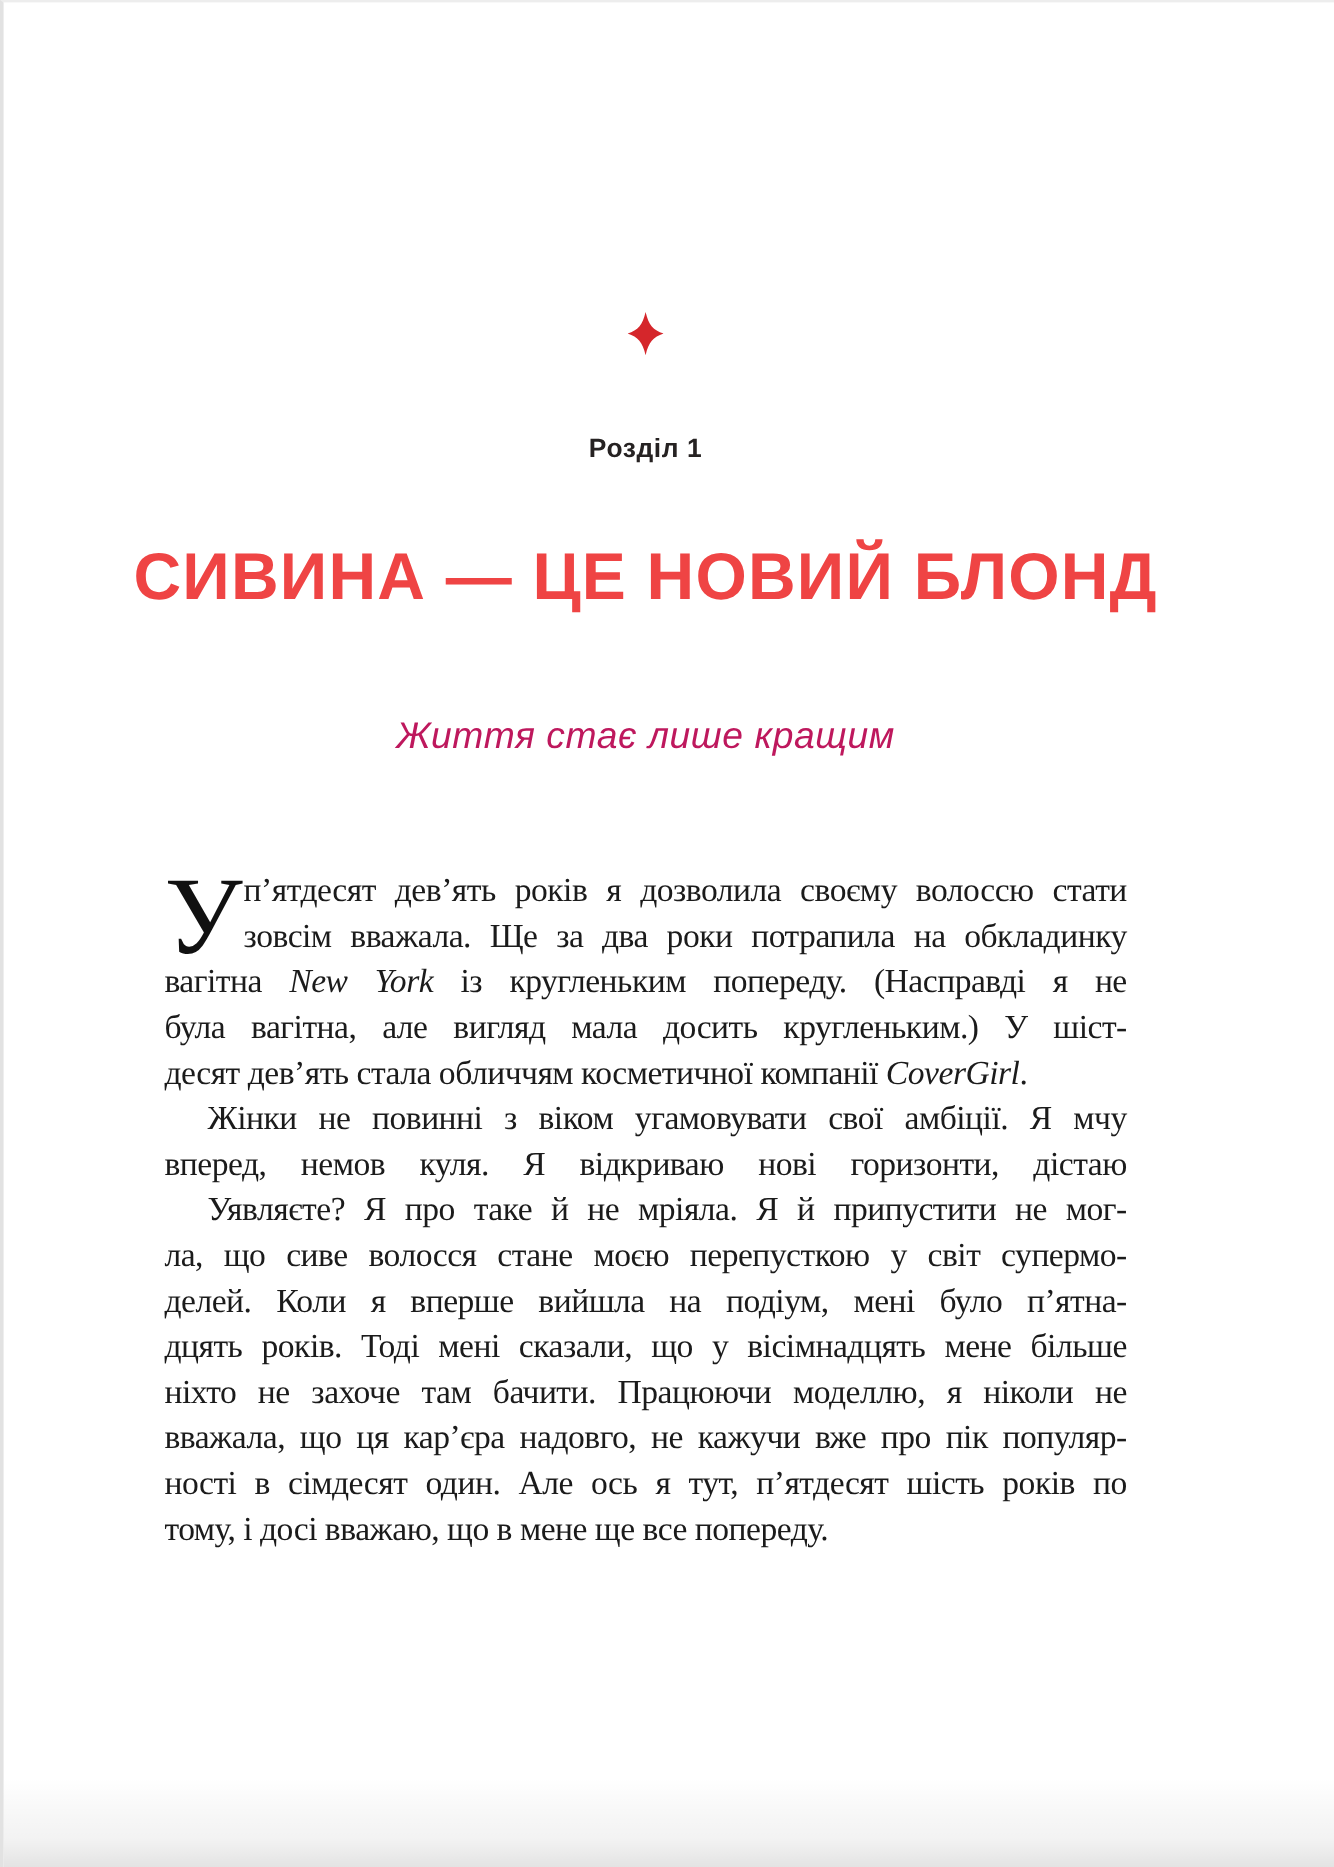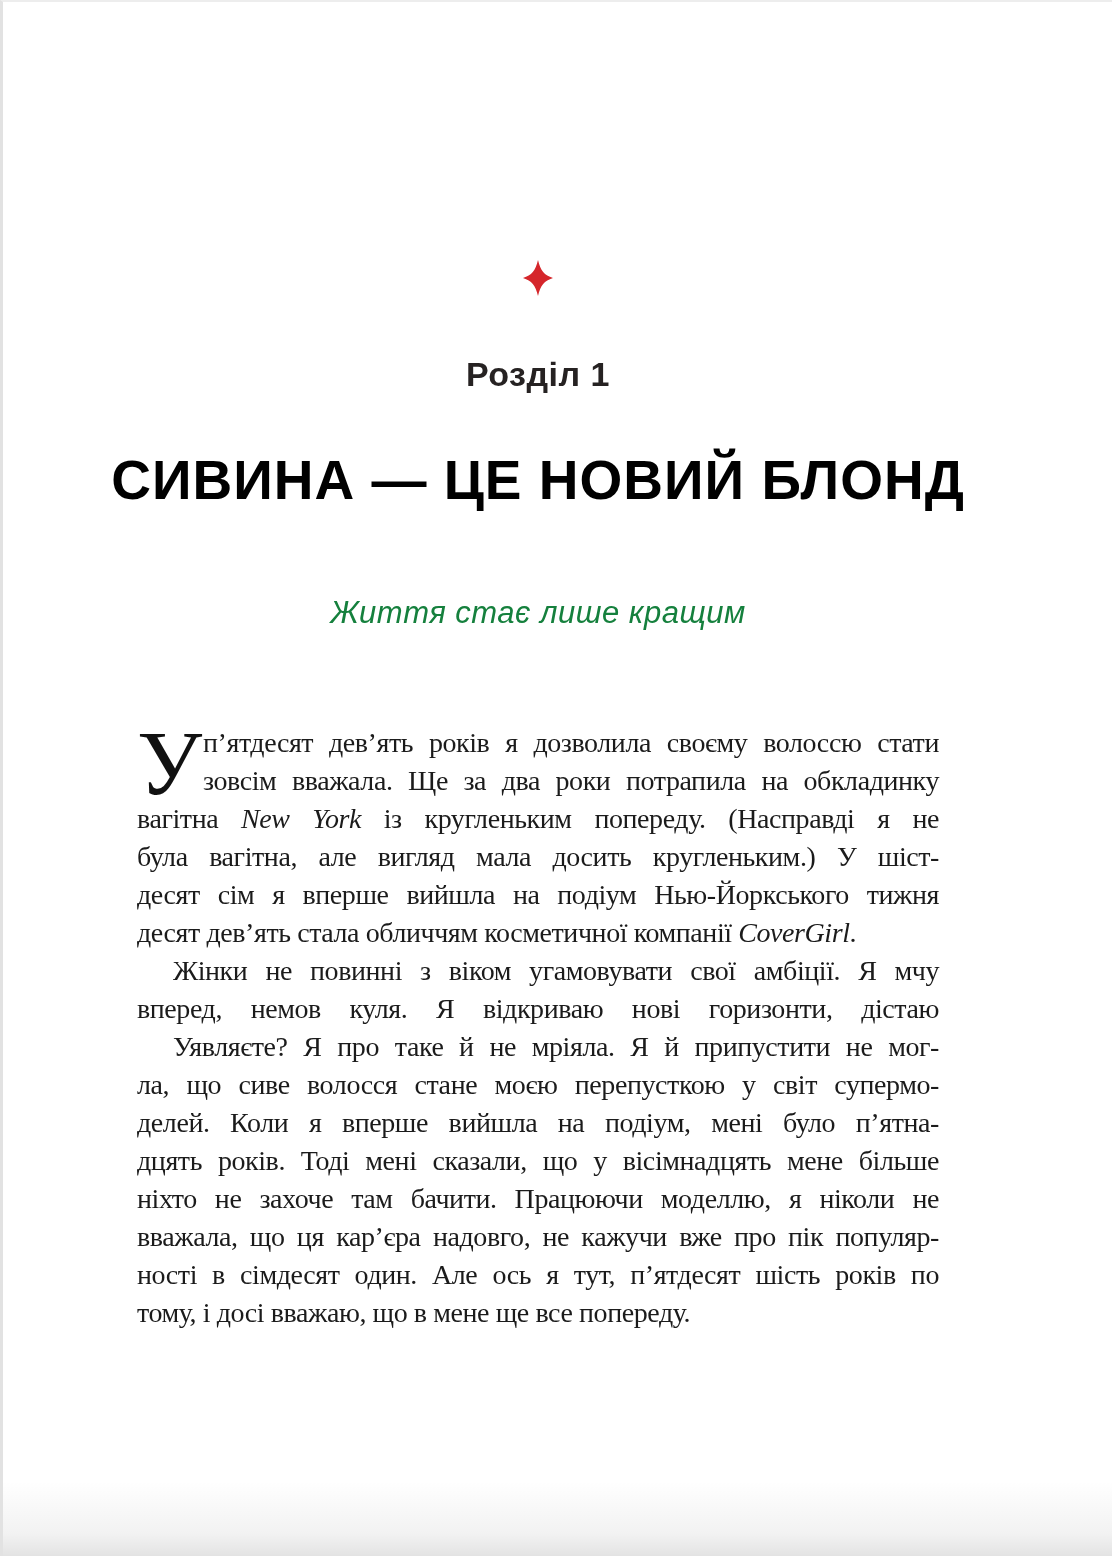--- a/index.html
+++ b/index.html
@@ -20,21 +20,21 @@
     text-align: center;
     line-height: 0;
   }
   .chapter-label {
     position: absolute;
     top: 352px; left: 134px; width: 802px;
     margin: 0;
     text-align: center;
     font-family: "Liberation Sans", sans-serif;
     font-weight: 700;
-    font-size: 34px;
+    font-size: 22px;
     line-height: 40px;
     color: #262222;
     letter-spacing: 0.5px;
   }
   .chapter-title {
     position: absolute;
     top: 446px; left: 100px; width: 870px;
     margin: 0;
     text-align: center;
     font-family: "Liberation Sans", sans-serif;
@@ -45,21 +45,21 @@
   }
   .chapter-subtitle {
     position: absolute;
     top: 592px; left: 134px; width: 802px;
     text-align: center;
     font-family: "Liberation Sans", sans-serif;
     font-style: italic;
     font-weight: 400;
     font-size: 31px;
     line-height: 38px;
-    color: #15803d;
+    color: #be185d;
     letter-spacing: 0.5px;
   }
   .body-text {
     position: absolute;
     top: 722px; left: 134px; width: 802px;
     color: #1b1b1b;
     font-size: 28px;
   }
   .para { margin: 0; }
   .line {
@@ -97,32 +97,31 @@
 <div class="page">
 
   <div class="ornament-row">
     <svg width="30" height="36" viewBox="-15 -18 30 36" aria-hidden="true">
       <path d="M0,-18 C2.6,-7 6.2,-3 15,0 C6.2,3 2.6,7 0,18 C-2.6,7 -6.2,3 -15,0 C-6.2,-3 -2.6,-7 0,-18 Z" fill="#d5262b"></path>
     </svg>
   </div>
 
   <h2 class="chapter-label">Розділ 1</h2>
 
-  <h1 class="chapter-title" style="color: #000000;">СИВИНА — ЦЕ НОВИЙ БЛОНД</h1>
+  <h1 class="chapter-title" style="color: #ef4444;">СИВИНА — ЦЕ НОВИЙ БЛОНД</h1>
 
   <div class="chapter-subtitle">Життя стає лише кращим</div>
 
   <div class="body-text">
       <div class="para">
         <span class="dropcap">У</span>
         <div class="line"><span>п’ятдесят дев’ять років я дозволила своєму волоссю стати</span></div>
         <div class="line"><span>зовсім вважала. Ще за два роки потрапила на обкладинку</span></div>
         <div class="line"><span>вагітна </span><span class="it">New York</span><span> із кругленьким попереду. (Насправді я не</span></div>
         <div class="line"><span>була вагітна, але вигляд мала досить кругленьким.) У шіст-</span></div>
-        <div class="line"><span>десят сім я вперше вийшла на подіум Нью-Йоркського тижня</span></div>
         <div class="line last"><span>десят дев’ять стала обличчям косметичної компанії </span><span class="it">CoverGirl</span><span>.</span></div>
       </div>
       <div class="para">
         <div class="line first"><span>Жінки не повинні з віком угамовувати свої амбіції. Я мчу</span></div>
         <div class="line"><span>вперед, немов куля. Я відкриваю нові горизонти, дістаю</span></div>
       </div>
       <div class="para">
         <div class="line first"><span>Уявляєте? Я про таке й не мріяла. Я й припустити не мог-</span></div>
         <div class="line"><span>ла, що сиве волосся стане моєю перепусткою у світ супермо-</span></div>
         <div class="line"><span>делей. Коли я вперше вийшла на подіум, мені було п’ятна-</span></div>

